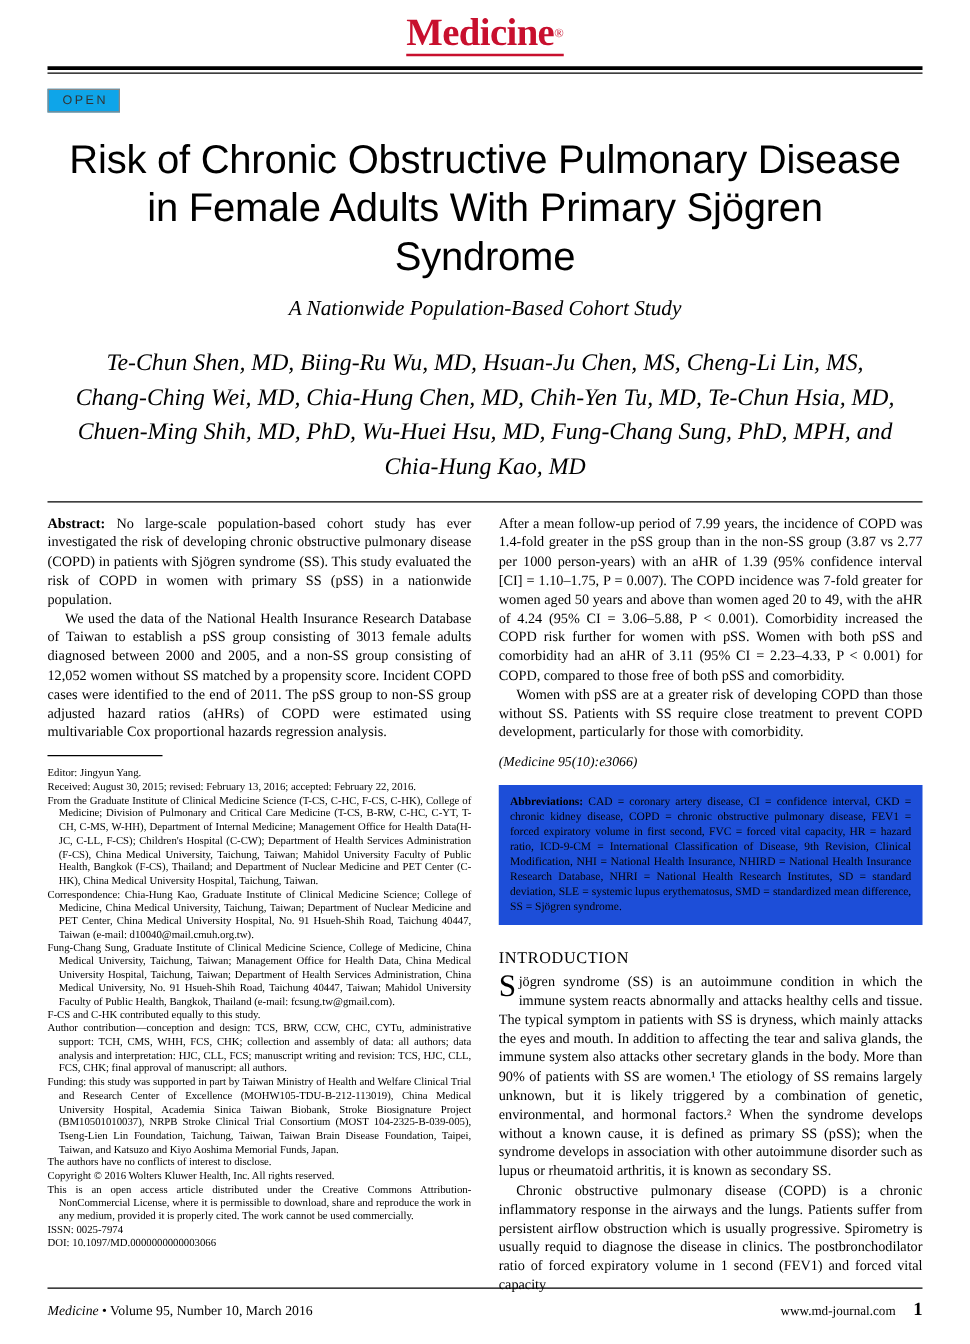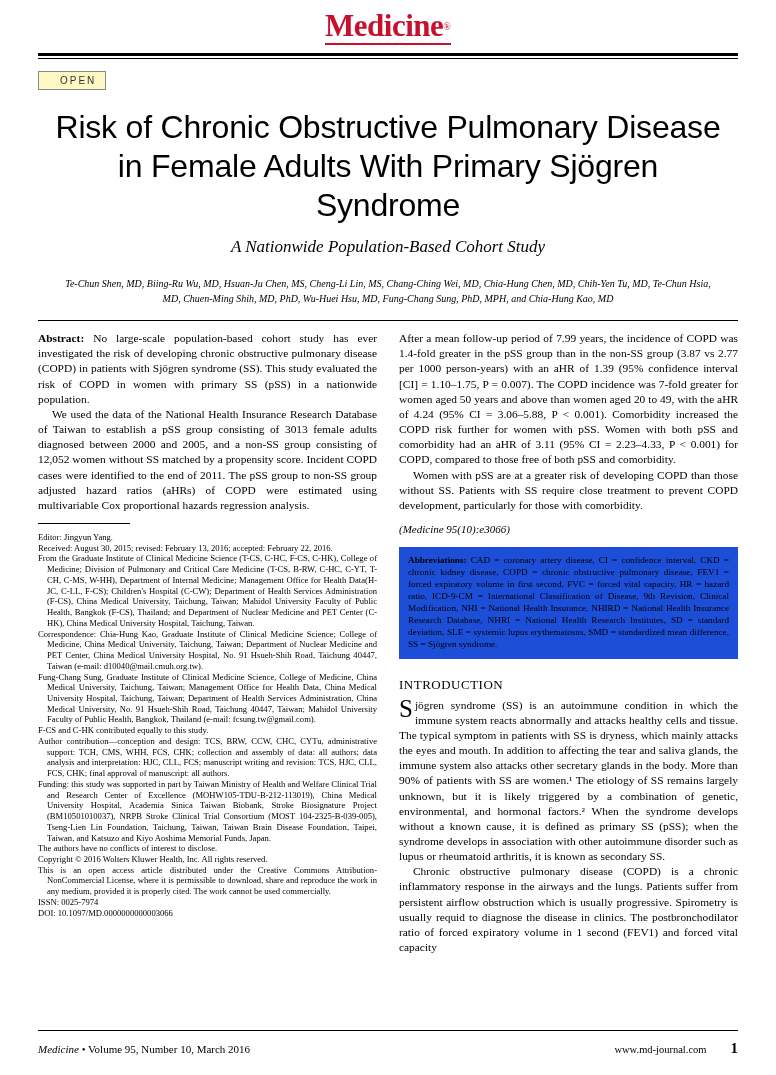--- a/index.html
+++ b/index.html
@@ -65,27 +65,27 @@
   }
   .rule-thin {
     border-top: 1px solid #000;
     margin-top: 2px;
   }
 
   
   .open-badge {
     display: inline-block;
     margin-top: 12px;
-    background: #fef9c3;
+    background: #0ea5e9;
     border: 1px solid #888;
     color: #333;
     font-family: "Liberation Sans", sans-serif;
     font-size: 10px;
     letter-spacing: 2px;
-    padding: 3px 9px 3px 21px;
+    padding: 3px 9px 3px 11px;
   }
 
   
   .title {
     text-align: center;
     font-family: "Liberation Sans", sans-serif;
     font-weight: normal;
     font-size: 32px;
     line-height: 1.22;
     margin: 18px 10px 0 10px;
@@ -95,21 +95,21 @@
     text-align: center;
     font-family: "Liberation Serif", serif;
     font-style: italic;
     font-size: 17px;
     margin-top: 12px;
   }
   .authors {
     text-align: center;
     font-family: "Liberation Serif", serif;
     font-style: italic;
-    font-size: 10px;
+    font-size: 19px;
     line-height: 1.45;
     margin: 20px 18px 0 18px;
   }
 
   .rule-authors {
     border-top: 1px solid #000;
     margin-top: 14px;
   }
 
   
@@ -210,21 +210,21 @@
     display: flex;
     align-items: baseline;
     justify-content: space-between;
     font-size: 11px;
   }
   .footer-left { font-style: italic; }
   .footer-left .nonital { font-style: normal; }
   .footer-right {
     display: flex;
     align-items: baseline;
-    gap: 24px;
+    gap: 14px;
   }
   .footer-url { font-size: 10.5px; }
   .page-no { font-size: 15px; font-weight: bold; }
 </style>
 </head>
 <body>
 
 <div class="page">
 
   <div class="masthead">

